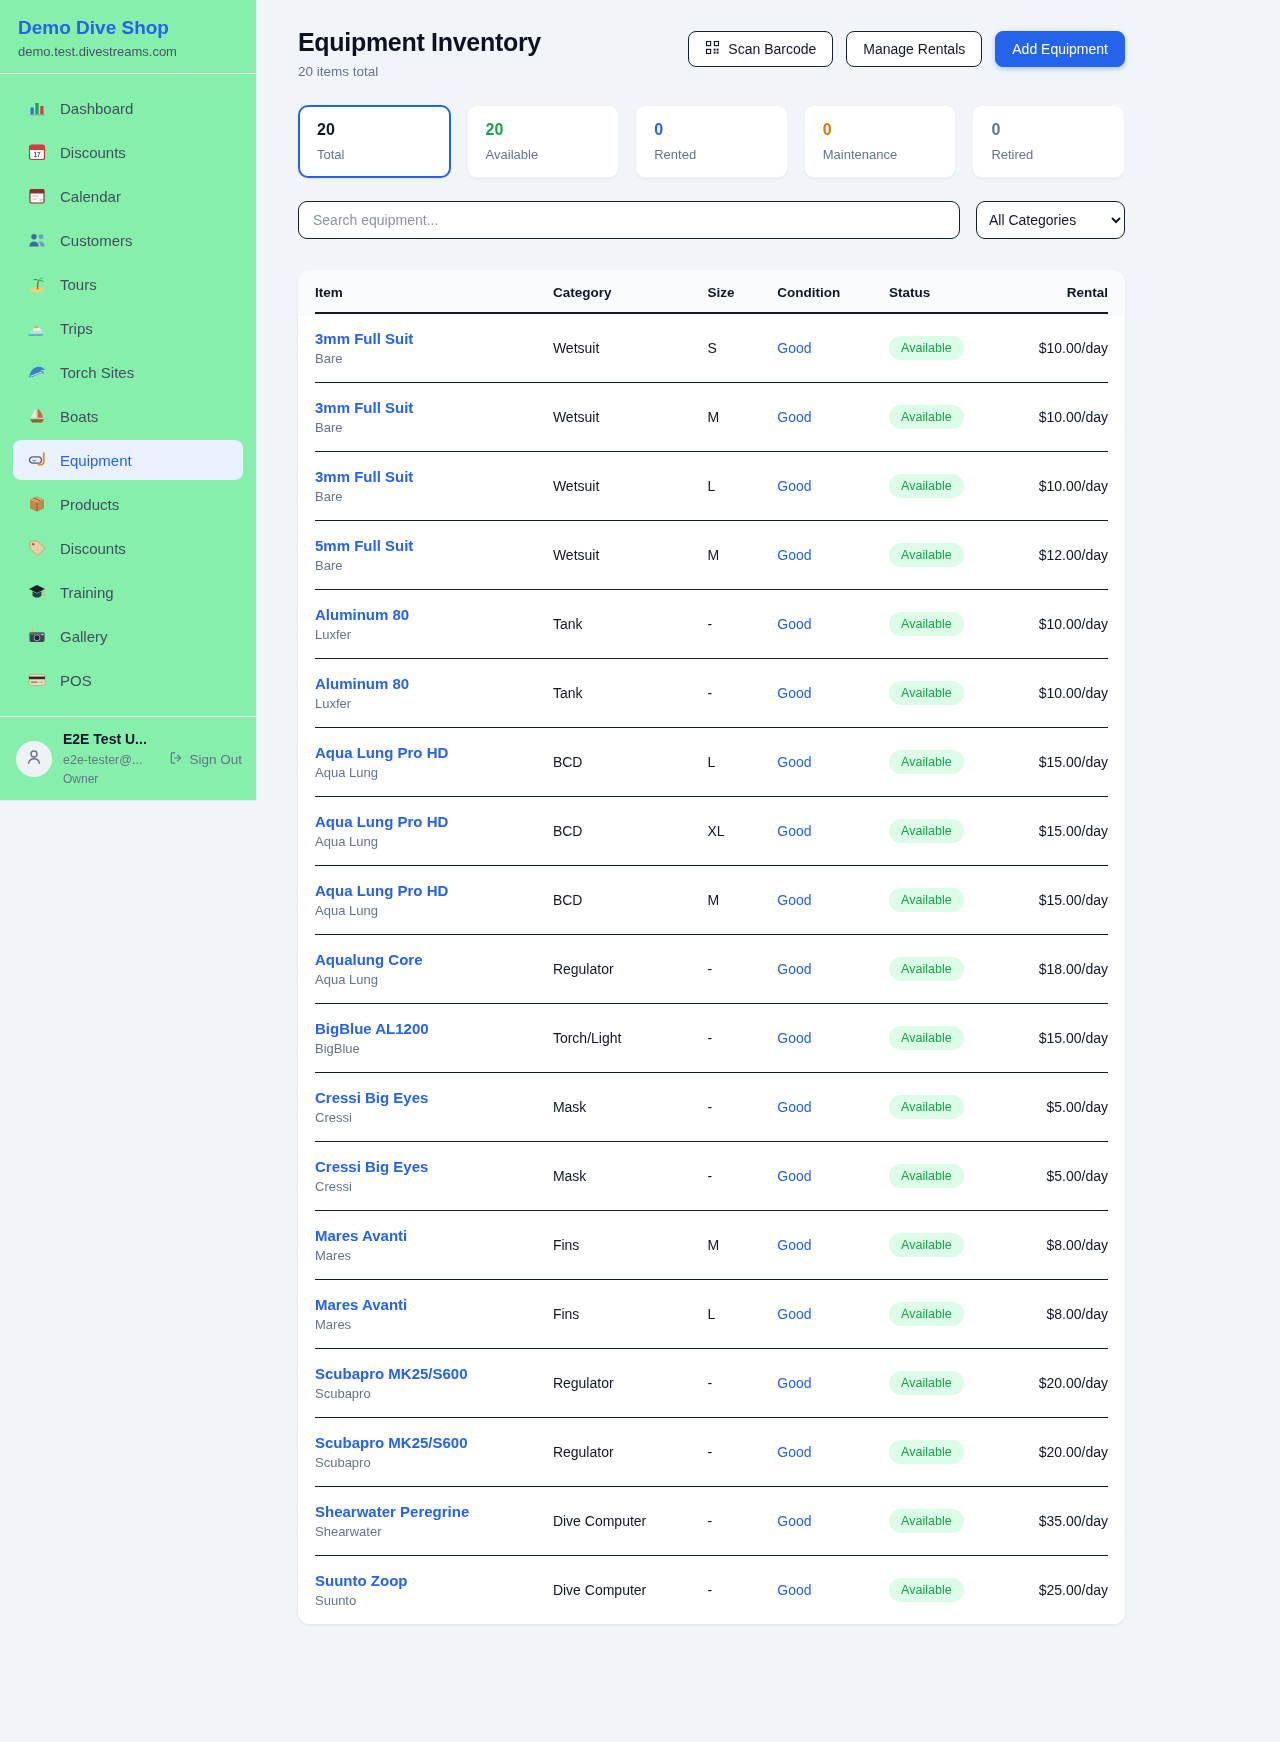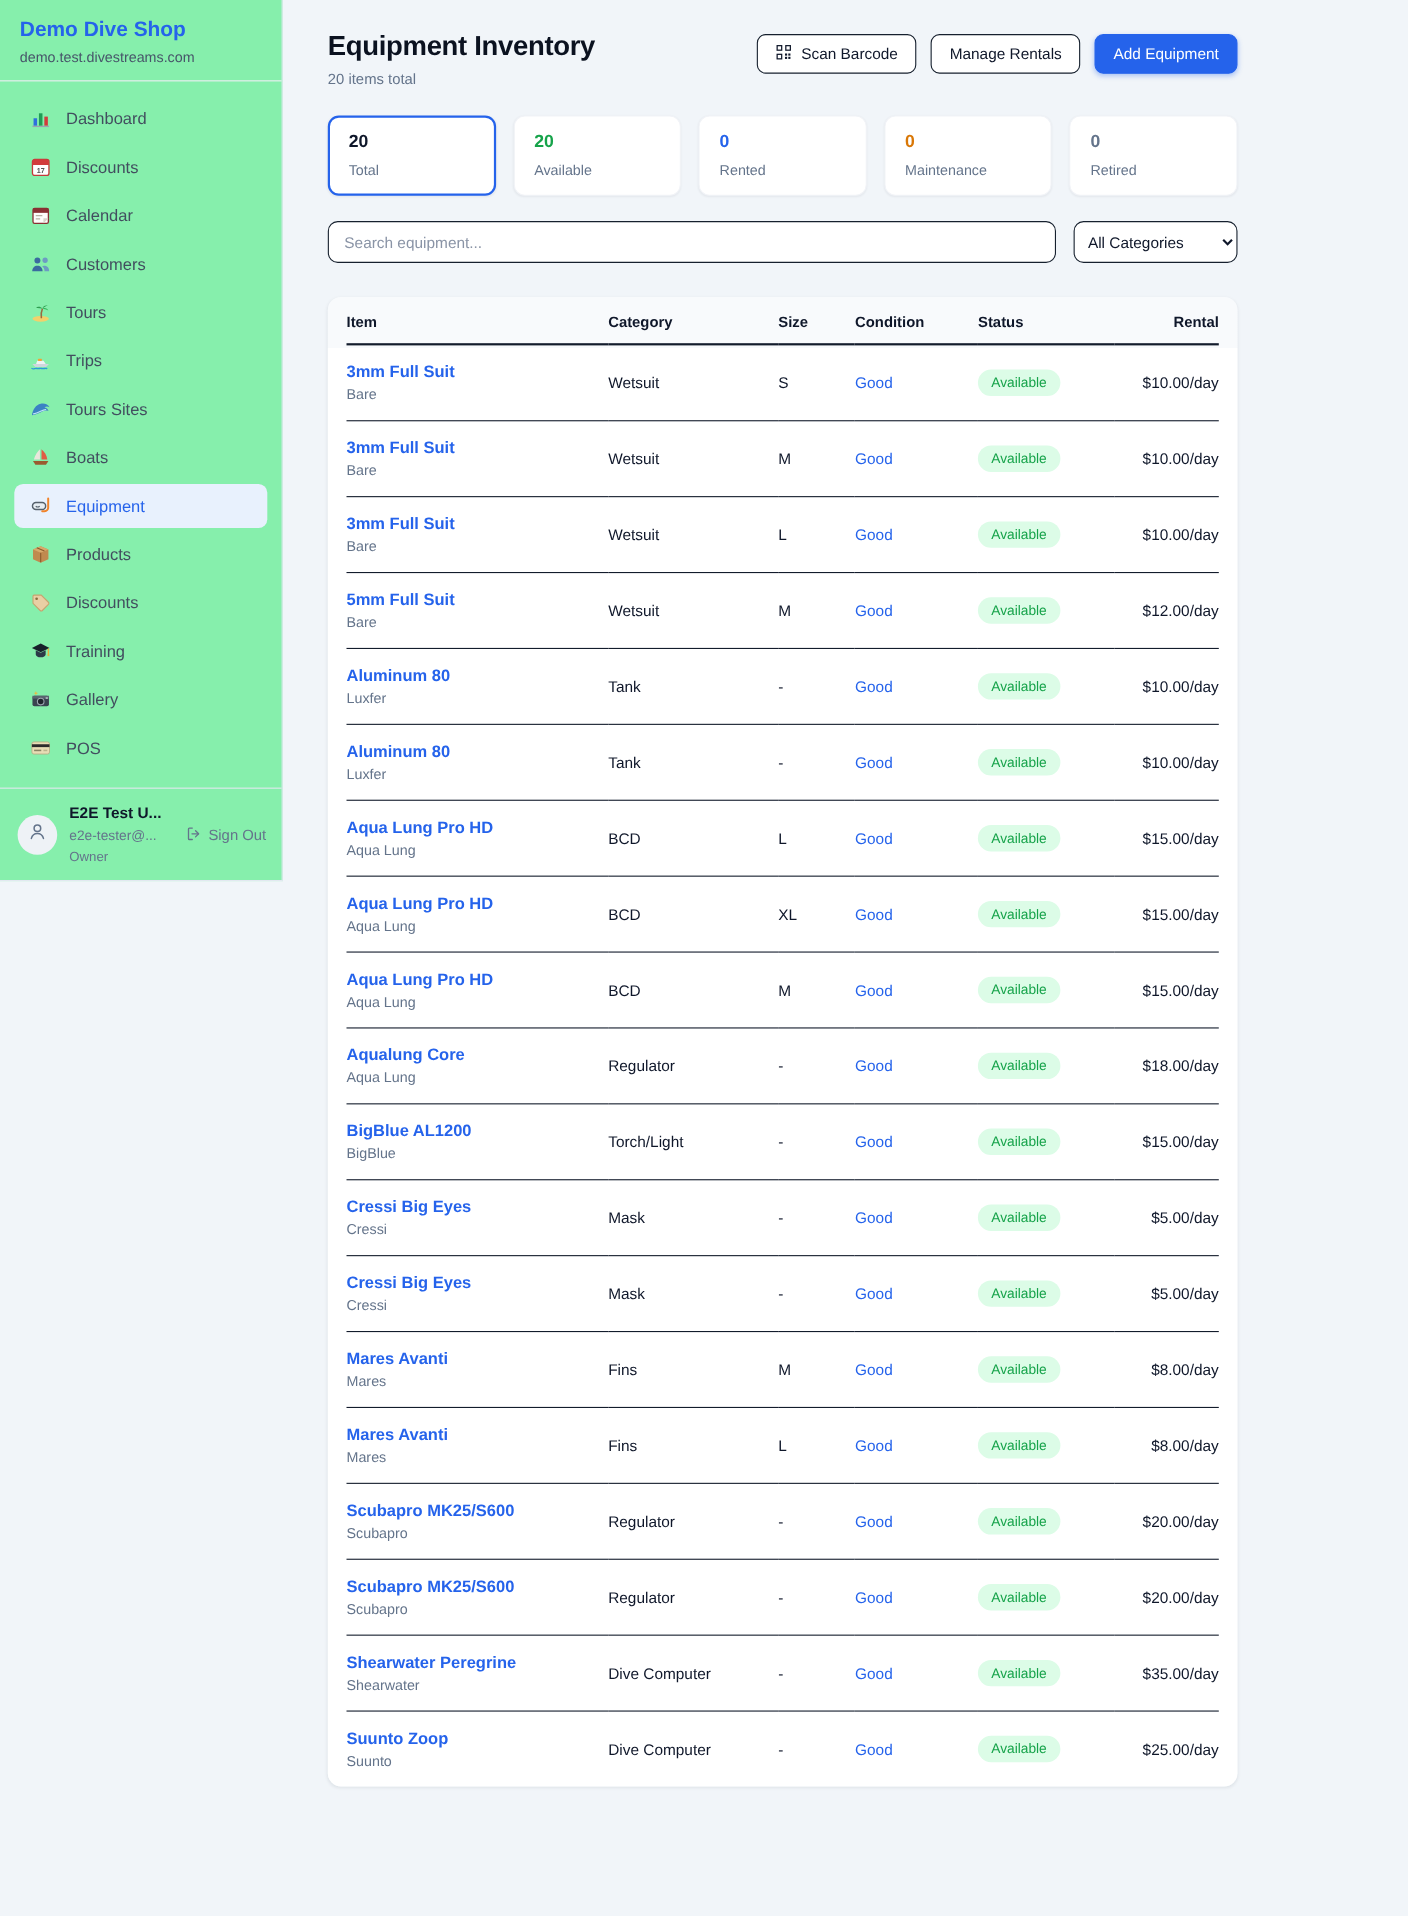--- a/index.html
+++ b/index.html
@@ -176,21 +176,21 @@
     <span class="nav-label">Trips</span>
   </div>
 
   <div class="nav-item">
     <span class="nav-icon">
           <svg viewBox="0 0 20 20">
             <path d="M2 15.5c1-5.5 3.5-9.5 8-10.5 3.5-.8 7 .8 8 3.2-1.5-.8-3.5-.8-4.5.3 2 .3 3.3 1.5 3.5 3.2-4.5-2-7 2.8-15 3.8z" fill="#3b82c4"></path>
             <path d="M3.5 14.2c5-1 8.5-4 11-3.8" stroke="#bfe3f7" stroke-width="1.1" fill="none" stroke-linecap="round"></path>
           </svg>
         </span>
-    <span class="nav-label">Tours Sites</span>
+    <span class="nav-label">Torch Sites</span>
   </div>
 
   <div class="nav-item">
     <span class="nav-icon">
           <svg viewBox="0 0 20 20">
             <path d="M9.3 2.5v9.2H3.8c1.2-3.9 3.2-7 5.5-9.2z" fill="#eae6dc"></path>
             <path d="M10.7 2.5c3 2.4 4.8 5.7 5.3 9.2h-5.3z" fill="#e05d44"></path>
             <path d="M3 13.2h14l-2.2 3.2H5.2z" fill="#9a5b2f"></path>
           </svg>
         </span>

